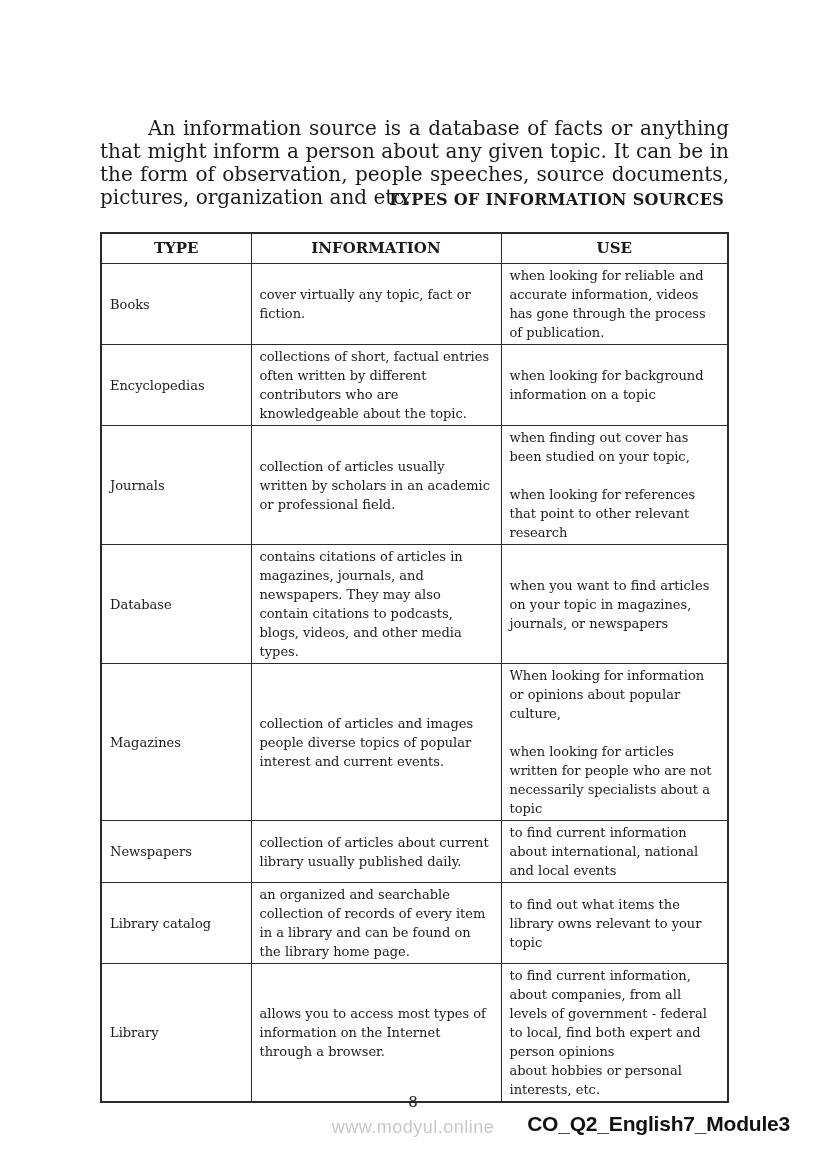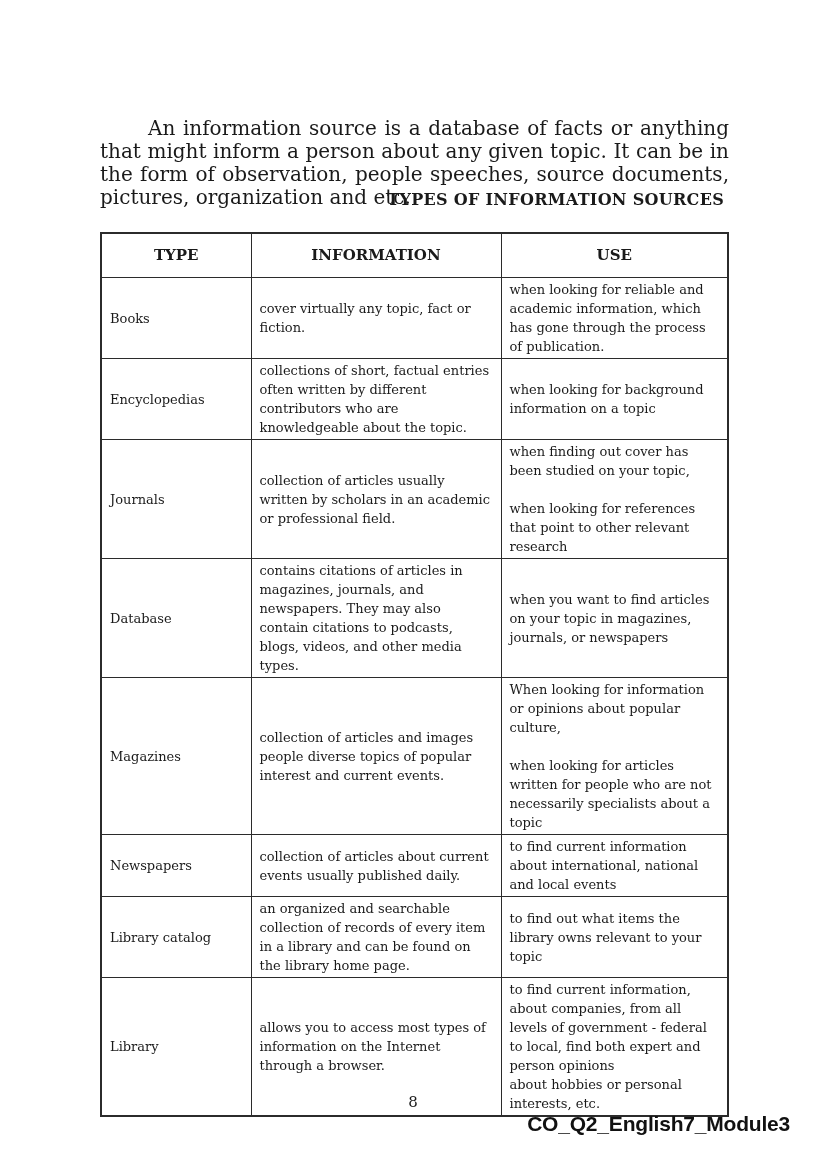--- a/index.html
+++ b/index.html
@@ -50,21 +50,21 @@
   table.sources th,
   table.sources td {
     border: 1px solid #2b2b2b;
     vertical-align: middle;
     padding: 2px 8px;
   }
   table.sources th {
     font-size: 15px;
     font-weight: bold;
     text-align: center;
-    padding: 12px 4px;
+    padding: 5px 4px;
   }
   thead tr { height: 22px; }
   td.type-col { }
   td.info-col, td.use-col {
     text-align: left;
     white-space: pre-line;
   }
   tbody tr:nth-child(1) { height: 76px; }
   tbody tr:nth-child(2) { height: 76px; }
   tbody tr:nth-child(3) { height: 111px; }
@@ -123,21 +123,21 @@
       <tr>
         <th>TYPE</th>
         <th>INFORMATION</th>
         <th>USE</th>
       </tr>
     </thead>
     <tbody id="table-body">
         <tr>
           <td class="type-col">Books</td>
           <td class="info-col">cover virtually any topic, fact or fiction.</td>
-          <td class="use-col">when looking for reliable and academic information, which has gone through the process of publication.</td>
+          <td class="use-col">when looking for reliable and accurate information, videos has gone through the process of publication.</td>
         </tr>
         <tr>
           <td class="type-col">Encyclopedias</td>
           <td class="info-col">collections of short, factual entries often written by different contributors who are knowledgeable about the topic.</td>
           <td class="use-col">when looking for background information on a topic</td>
         </tr>
         <tr>
           <td class="type-col">Journals</td>
           <td class="info-col">collection of articles usually written by scholars in an academic or professional field.</td>
           <td class="use-col">when finding out cover has been studied on your topic,
@@ -151,35 +151,36 @@
         </tr>
         <tr>
           <td class="type-col">Magazines</td>
           <td class="info-col">collection of articles and images people diverse topics of popular interest and current events.</td>
           <td class="use-col">When looking for information or opinions about popular culture,
 
 when looking for articles written for people who are not necessarily specialists about a topic</td>
         </tr>
         <tr>
           <td class="type-col">Newspapers</td>
-          <td class="info-col">collection of articles about current events usually published daily.</td>
+          <td class="info-col">collection of articles about current library usually published daily.</td>
           <td class="use-col">to find current information about international, national and local events</td>
         </tr>
         <tr>
           <td class="type-col">Library catalog</td>
           <td class="info-col">an organized and searchable collection of records of every item in a library and can be found on the library home page.</td>
           <td class="use-col">to find out what items the library owns relevant to your topic</td>
         </tr>
         <tr>
           <td class="type-col">Library</td>
           <td class="info-col">allows you to access most types of information on the Internet through a browser.</td>
           <td class="use-col">to find current information, about companies, from all levels of government - federal to local, find both expert and person opinions
 about hobbies or personal interests, etc.</td>
         </tr>
       </tbody>
   </table>
 
   <div class="page-number">8</div>
 
+  <div class="watermark">www.modyul.online</div>
 
   <div class="module-code">CO_Q2_English7_Module3</div>
 
 </div>
 
 </body></html>

